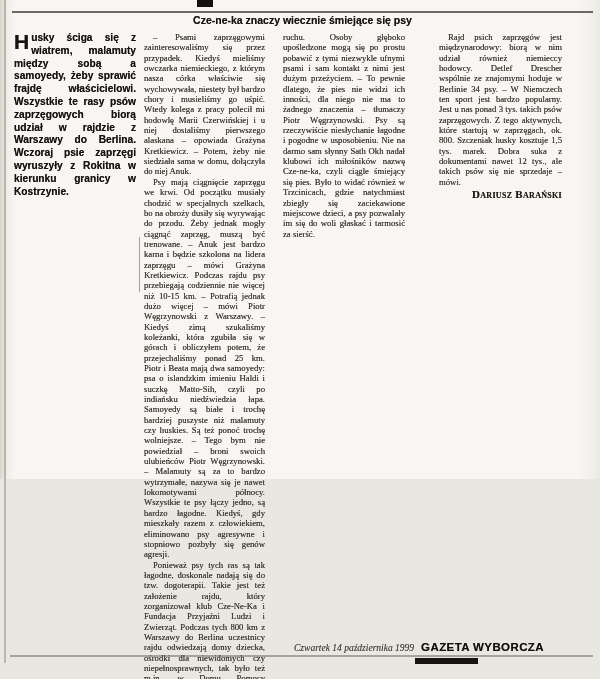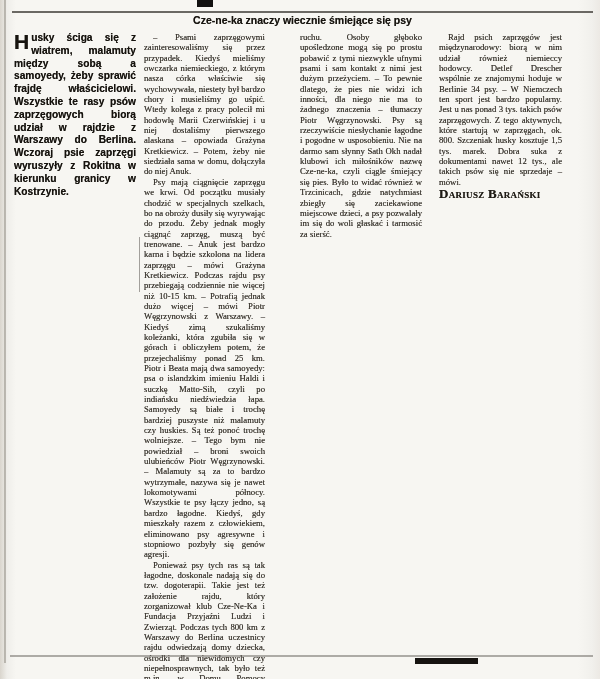--- a/index.html
+++ b/index.html
@@ -2,21 +2,21 @@
 <html lang="pl"><head>
 <meta charset="utf-8">
 <style>
   html,body{margin:0;padding:0;}
   body{
     width:600px;height:679px;position:relative;overflow:hidden;
     background:#e9e7e1;
     font-family:"Liberation Serif","DejaVu Serif",serif;
   }
   .page{
-    position:absolute;left:0;top:0;width:600px;height:679px;
+    position:absolute;left:0;top:0;width:600px;height:479px;
     background:
       linear-gradient(90deg, #d9d5cd 0px, #efeeea 7px, #f7f6f2 16px, #f7f6f2 578px, #f1f0ec 592px, #ece9e4 600px);
   }
   .scan-edge-left{
     position:absolute;left:4px;top:0;width:2px;height:663px;
     background:rgba(108,102,93,.38);
   }
   .masthead-bar{
     position:absolute;left:197px;top:0;width:16px;height:7px;background:#121110;
   }
@@ -34,21 +34,21 @@
   .col{
     position:absolute;top:32px;
     text-align:justify;
     font-size:8.7px;line-height:10.35px;
     color:#3a362f;
     text-shadow:0 0 .45px rgba(58,54,47,.75);
   }
   .col p{margin:0;}
   .col-1{left:14px;width:122px;}
   .col-2{left:144px;width:121px;}
-  .col-3{left:300px;width:122px;}
+  .col-3{left:283px;width:122px;}
   .col-4{left:439px;width:123px;}
   .indent{text-indent:9px;font-family:Liberation Serif, serif;}
   .lead{
     font-family:"Liberation Sans","DejaVu Sans",sans-serif;
     font-weight:bold;
     font-size:10.2px;line-height:12.8px;
     color:#16130e;
     text-shadow:0 0 .45px rgba(22,19,14,.7);
     margin-bottom:9px !important;
   }
@@ -57,23 +57,24 @@
     font:bold 21px/17.5px "Liberation Sans","DejaVu Sans",sans-serif;
     padding:1px 2px 0 0;
     color:#16130e;
   }
   .column-divider{
     position:absolute;left:139px;top:237px;width:1px;height:55px;
     background:rgba(105,102,97,.6);
   }
   .byline{
     margin-top:2px;
+    text-align:right;
     font-weight:bold;
     font-variant:small-caps;
-    font-size:13px;line-height:10.5px;
+    font-size:11px;line-height:10.5px;
     letter-spacing:.3px;
     color:#1e1b15;
   }
   .footer-rule{
     position:absolute;left:10px;top:655px;width:583px;height:1.5px;
     background:rgba(100,96,90,.5);
   }
   .footer-accent-bar{
     position:absolute;left:415px;top:658px;width:63px;height:6px;background:#161310;
   }
@@ -124,14 +125,18 @@
   <div class="col col-4">
     <p class="indent">Rajd psich zaprzęgów jest międzynarodowy: biorą w nim udział również niemieccy hodowcy. Detlef Drescher wspólnie ze znajomymi hoduje w Berlinie 34 psy. – W Niemczech ten sport jest bardzo popularny. Jest u nas ponad 3 tys. takich psów zaprzęgowych. Z tego aktywnych, które startują w zaprzęgach, ok. 800. Szczeniak husky kosztuje 1,5 tys. marek. Dobra suka z dokumentami nawet 12 tys., ale takich psów się nie sprzedaje – mówi.</p>
     <div class="byline">Dariusz Barański</div>
   </div>
 
   <div class="column-divider"></div>
 
   <div class="footer-rule"></div>
   <div class="footer-accent-bar"></div>
 
+  <div class="footer">
+    <span class="footer-date">Czwartek 14 października 1999</span>
+    <span class="footer-paper">GAZETA WYBORCZA</span>
+  </div>
 
 </div>
 
 </body></html>

